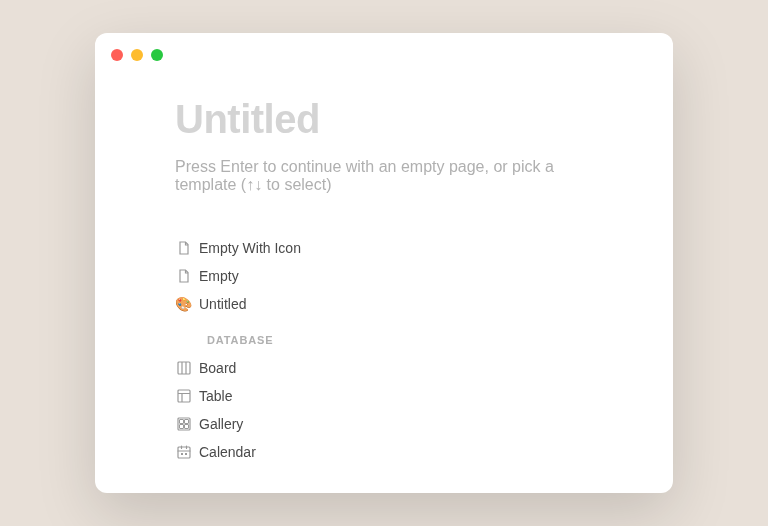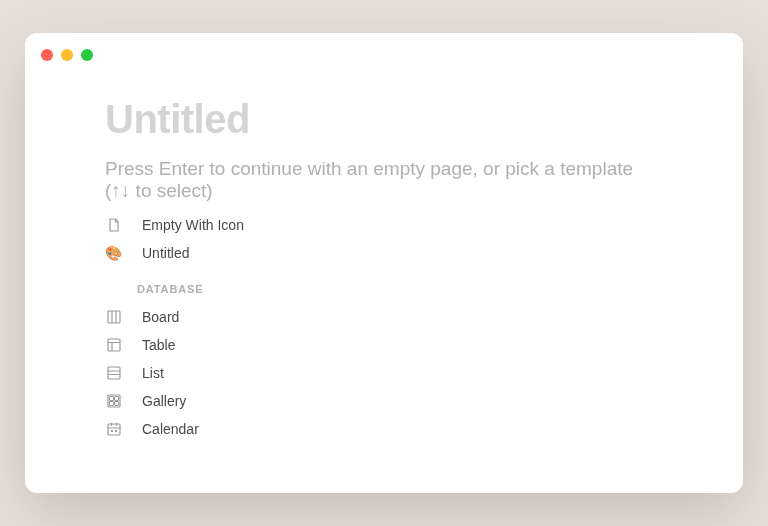--- a/index.html
+++ b/index.html
@@ -12,21 +12,21 @@
       background-color: #e8e0d8;
       display: flex;
       align-items: center;
       justify-content: center;
       width: 768px;
       height: 526px;
       font-family: -apple-system, BlinkMacSystemFont, 'Segoe UI', sans-serif;
     }
 
     .window {
-      width: 718px;
+      width: 578px;
       height: 460px;
       background: #ffffff;
       border-radius: 12px;
       box-shadow: 0 20px 60px rgba(0, 0, 0, 0.15);
       overflow: hidden;
       position: relative;
     }
 
     .titlebar {
       height: 44px;
@@ -61,34 +61,34 @@
 
     .page-title {
       font-size: 40px;
       font-weight: 700;
       color: #d4d4d4;
       margin-bottom: 16px;
       letter-spacing: -0.5px;
     }
 
     .subtitle {
-      font-size: 19px;
+      font-size: 16px;
       color: #b0b0b0;
-      margin-bottom: 9px;
+      margin-bottom: 40px;
     }
 
     .menu-list {
       list-style: none;
       margin-bottom: 16px;
     }
 
     .menu-item {
       display: flex;
       align-items: center;
-      gap: 19px;
+      gap: 6px;
       padding: 5px 0;
       cursor: pointer;
       font-size: 14px;
       color: #4a4a4a;
       border-radius: 4px;
     }
 
     .menu-icon {
       width: 18px;
       height: 18px;
@@ -143,20 +143,29 @@
       <li class="menu-item">
         <span class="menu-icon">
           <svg viewBox="0 0 14 14" fill="none" xmlns="http://www.w3.org/2000/svg">
             <path d="M3 1h5.5L11 3.5V13H3V1z" stroke="#9a9a9a" stroke-width="1.2" fill="none"></path>
             <path d="M8.5 1v3H11" stroke="#9a9a9a" stroke-width="1.2" fill="none"></path>
           </svg>
         </span>
         <span>Empty With Icon</span>
       </li>
 
+      <li class="menu-item">
+        <span class="menu-icon">
+          <svg viewBox="0 0 14 14" fill="none" xmlns="http://www.w3.org/2000/svg">
+            <path d="M3 1h5.5L11 3.5V13H3V1z" stroke="#9a9a9a" stroke-width="1.2" fill="none"></path>
+            <path d="M8.5 1v3H11" stroke="#9a9a9a" stroke-width="1.2" fill="none"></path>
+          </svg>
+        </span>
+        <span>Empty</span>
+      </li>
 
       <li class="menu-item">
         <span class="menu-icon templates-icon">🎨</span>
         <span>Untitled</span>
       </li>
 
     </ul>
 
     <div class="section-label">DATABASE</div>
 
@@ -175,29 +184,20 @@
       <li class="menu-item">
         <span class="menu-icon">
           <svg viewBox="0 0 14 14" fill="none" xmlns="http://www.w3.org/2000/svg">
             <rect x="1" y="1" width="12" height="12" rx="1" stroke="#9a9a9a" stroke-width="1.2"></rect>
             <path d="M1 4.5h12M5 4.5v8.5" stroke="#9a9a9a" stroke-width="1.2"></path>
           </svg>
         </span>
         <span>Table</span>
       </li>
 
-      <li class="menu-item">
-        <span class="menu-icon">
-          <svg viewBox="0 0 14 14" fill="none" xmlns="http://www.w3.org/2000/svg">
-            <rect x="1" y="1" width="12" height="12" rx="1" stroke="#9a9a9a" stroke-width="1.2"></rect>
-            <path d="M1 5h12M1 8.5h12" stroke="#9a9a9a" stroke-width="1.2"></path>
-          </svg>
-        </span>
-        <span>List</span>
-      </li>
 
       <li class="menu-item">
         <span class="menu-icon">
           <svg viewBox="0 0 14 14" fill="none" xmlns="http://www.w3.org/2000/svg">
             <rect x="1" y="1" width="12" height="12" rx="1" stroke="#9a9a9a" stroke-width="1.2"></rect>
             <rect x="2.5" y="2.5" width="4" height="4" rx="0.5" stroke="#9a9a9a" stroke-width="1"></rect>
             <rect x="7.5" y="2.5" width="4" height="4" rx="0.5" stroke="#9a9a9a" stroke-width="1"></rect>
             <rect x="2.5" y="7.5" width="4" height="4" rx="0.5" stroke="#9a9a9a" stroke-width="1"></rect>
             <rect x="7.5" y="7.5" width="4" height="4" rx="0.5" stroke="#9a9a9a" stroke-width="1"></rect>
           </svg>

